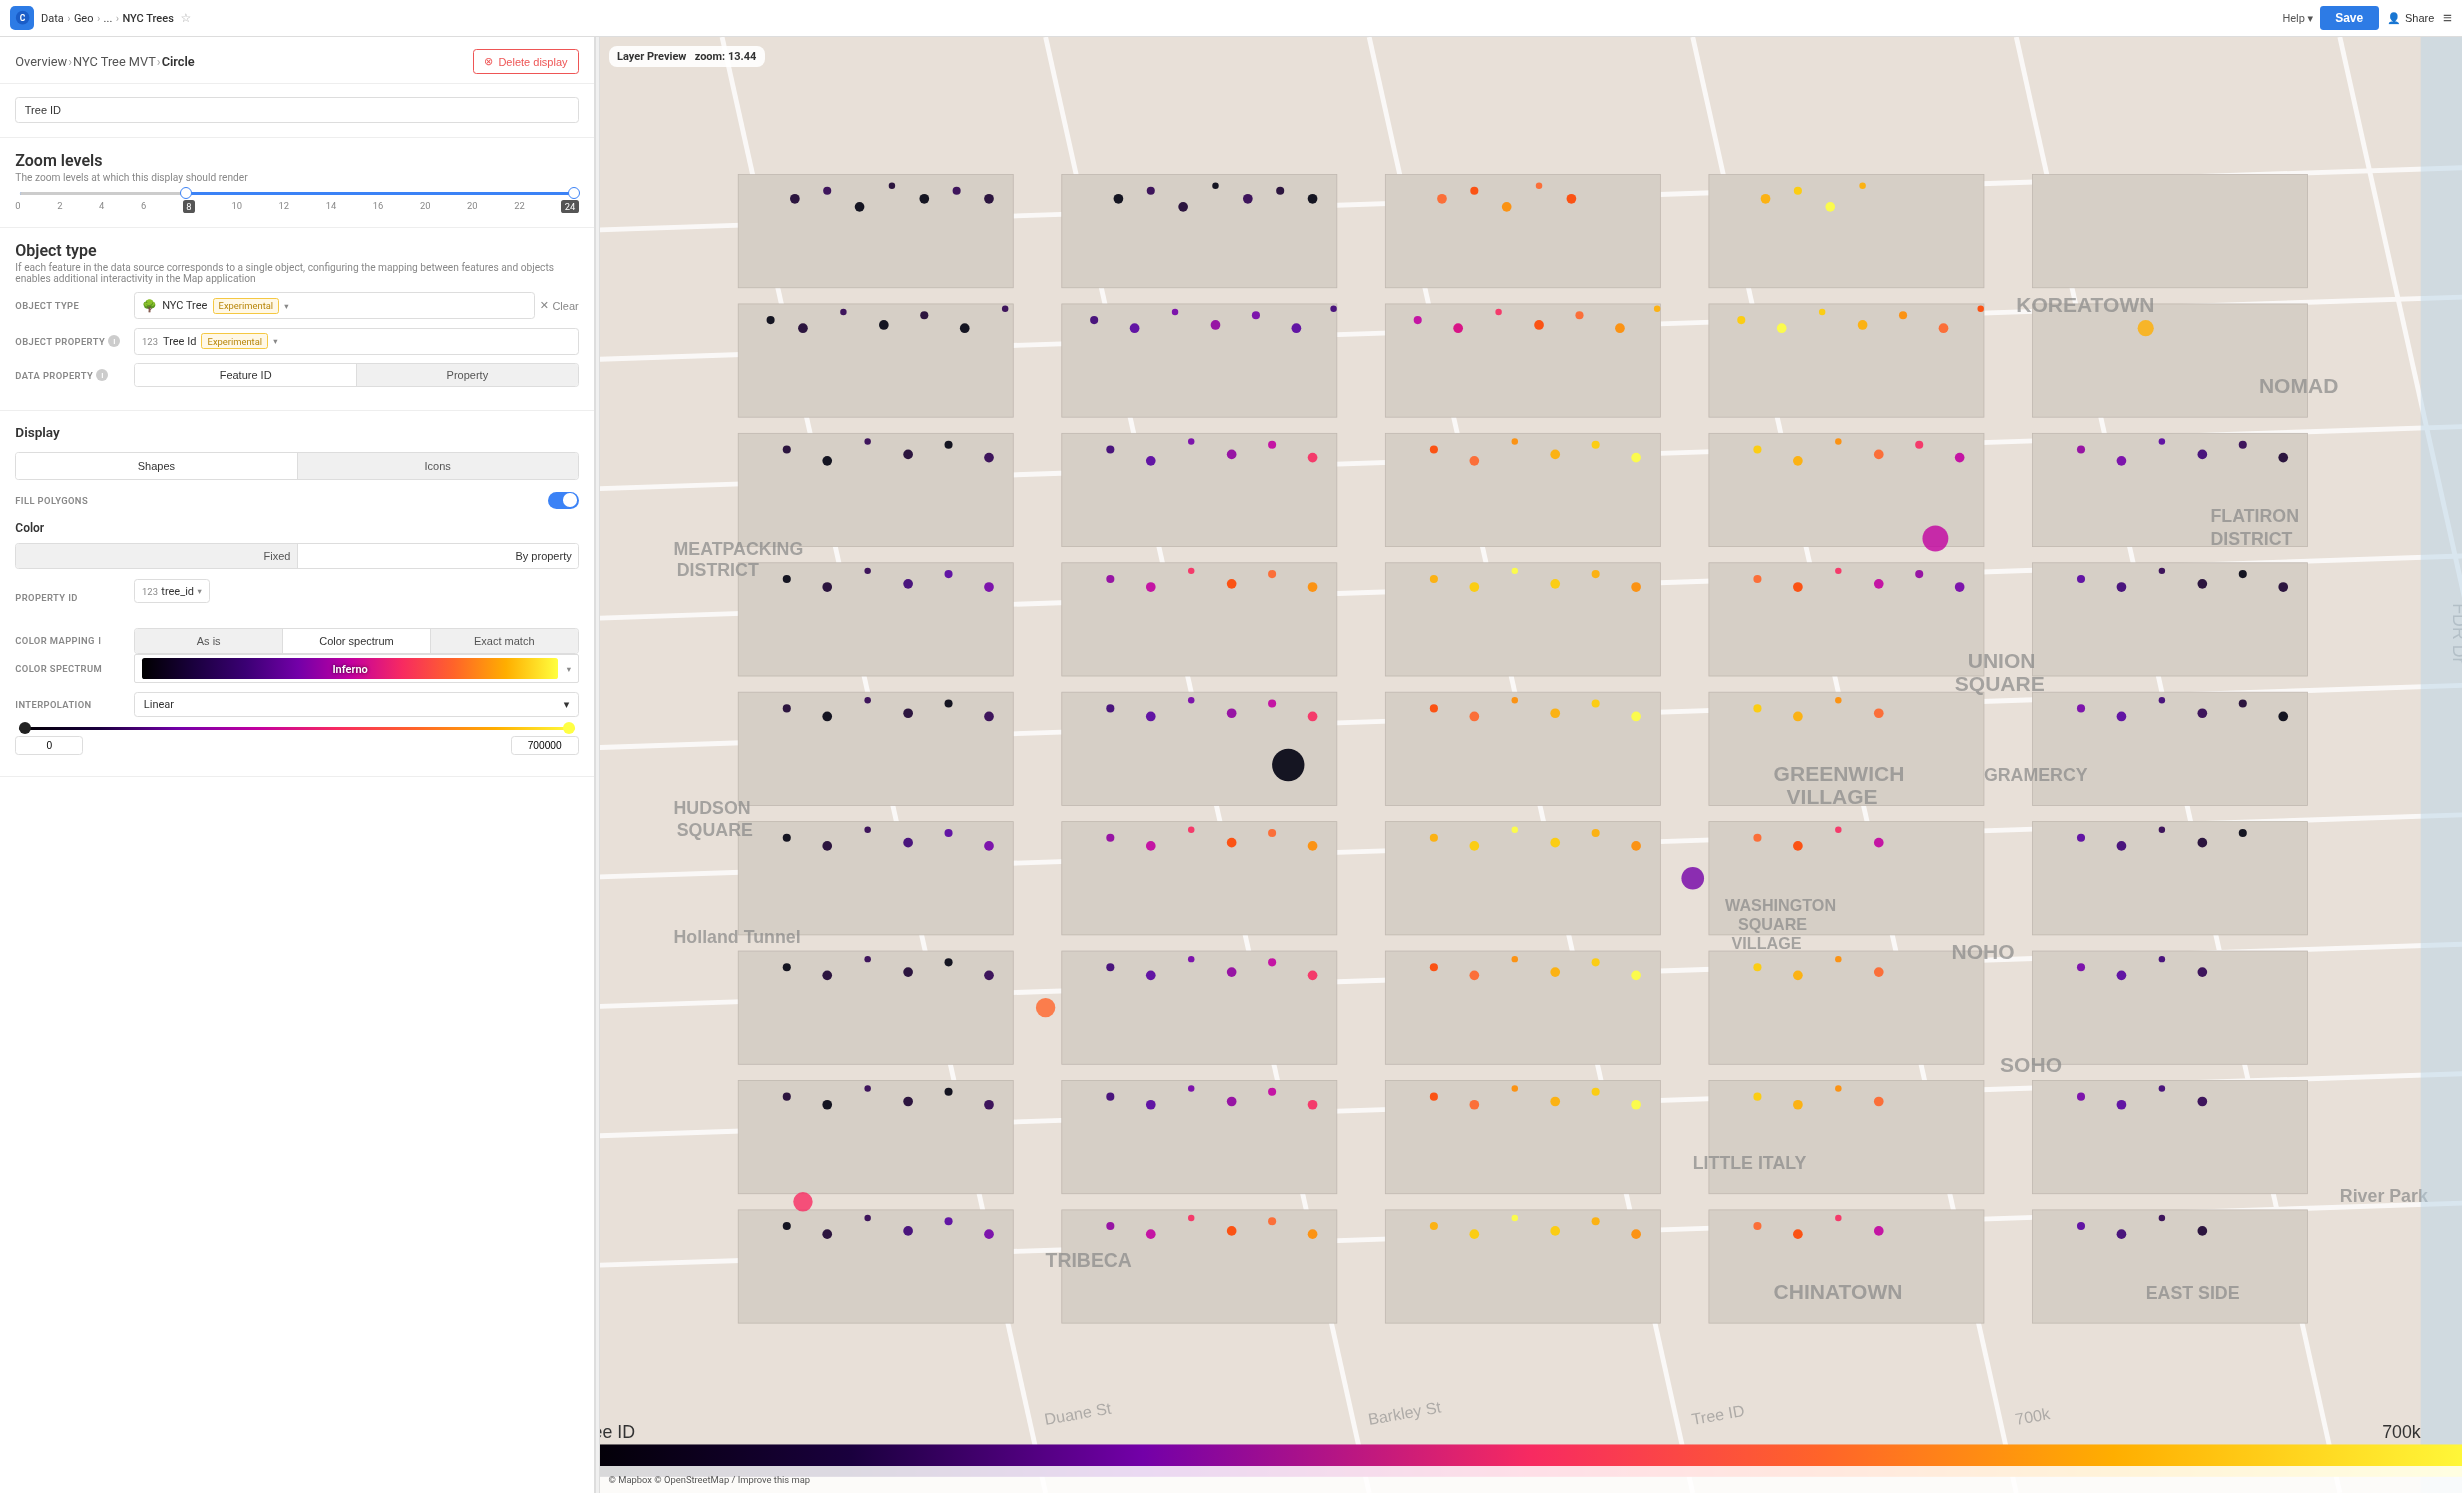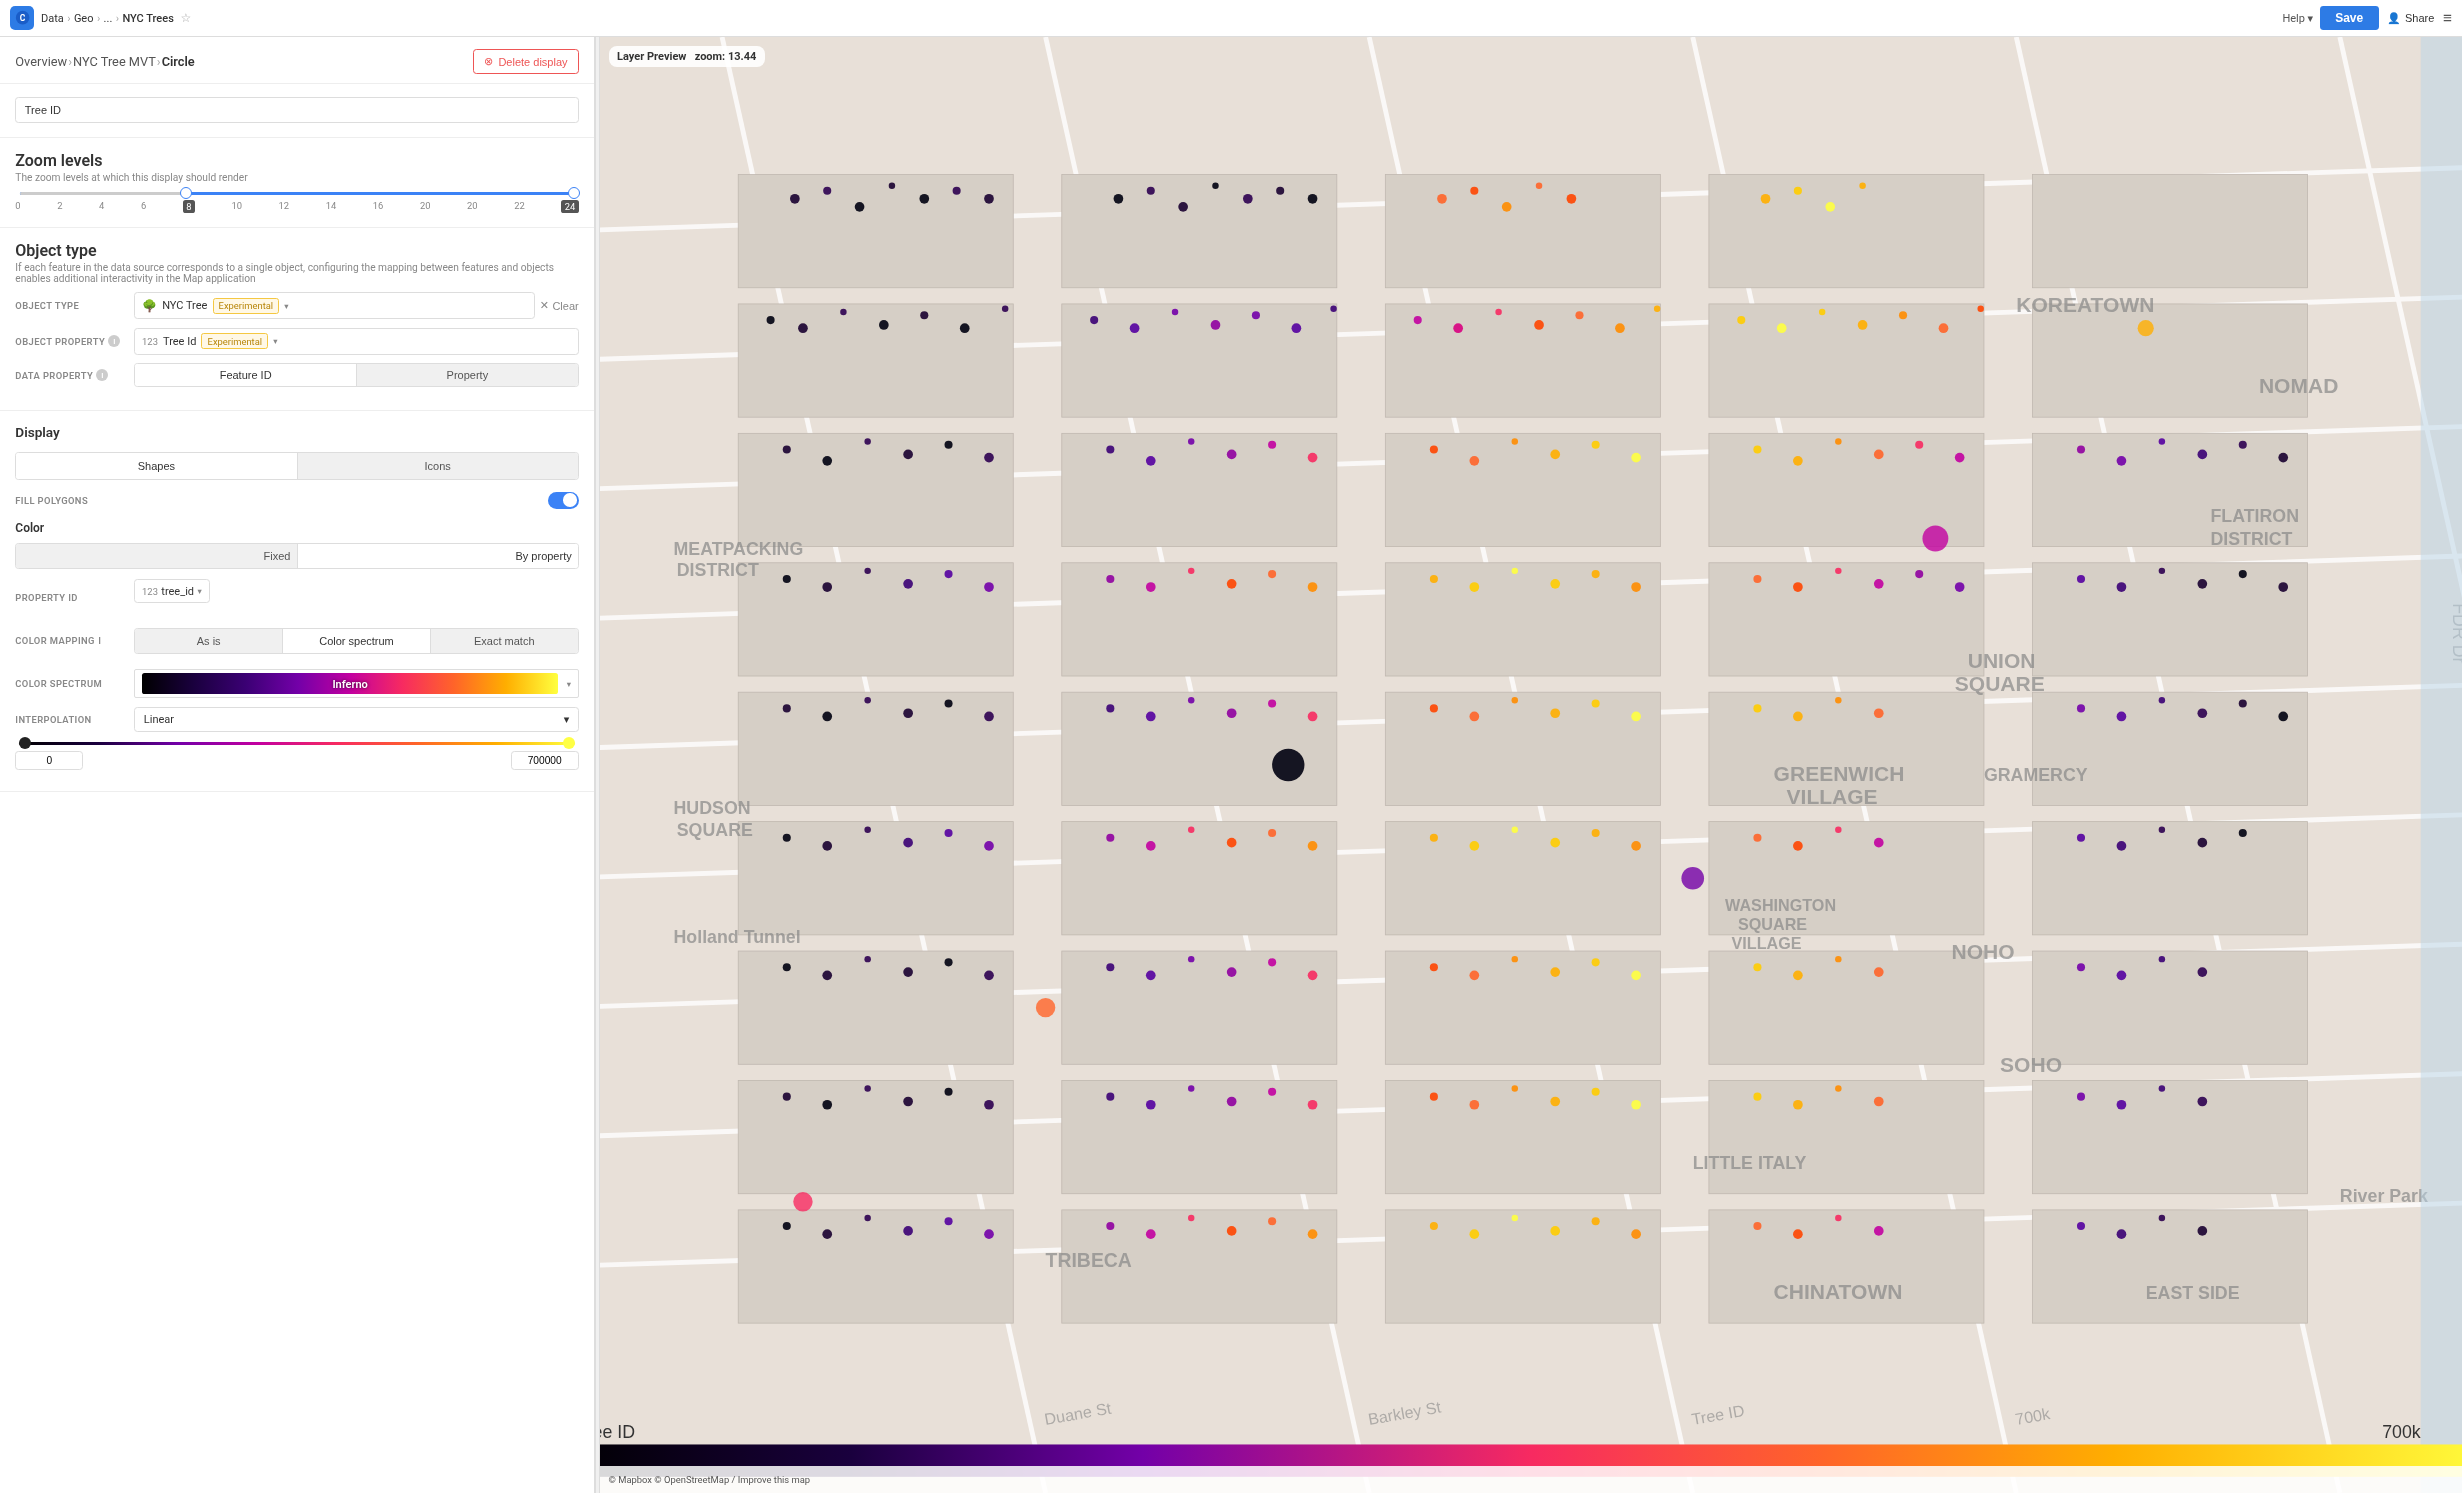--- a/index.html
+++ b/index.html
@@ -95,21 +95,21 @@
     .color-toggle-btn.active { background: #fff; color: #333; font-weight: 500; }
     .color-toggle-btn + .color-toggle-btn { border-left: 0.9px solid #ddd; }
 
     
     .prop-row { display: flex; align-items: flex-end; margin-bottom: 25px; }
     .prop-label { width: 119px; font-size: 9.4px; font-weight: 600; color: #888; letter-spacing: 0.4px; text-transform: uppercase; flex-shrink: 0; }
     .prop-select { display: flex; align-items: center; gap: 3.4px; border: 0.9px solid #ddd; border-radius: 3.4px; padding: 4.3px 6.8px; font-size: 11px; background: #fff; cursor: pointer; }
     .prop-select .arr { font-size: 8.5px; color: #888; }
 
     
-    .cm-row { display: flex; align-items: center; margin-bottom: 15px; }
+    .cm-row { display: flex; align-items: center; margin-bottom: 0; }
     .cm-label { width: 119px; font-size: 9.4px; font-weight: 600; color: #888; letter-spacing: 0.4px; text-transform: uppercase; display: flex; align-items: center; gap: 3.4px; flex-shrink: 0; }
     .cm-btns { display: flex; border: 0.9px solid #ddd; border-radius: 3.4px; overflow: hidden; flex: 1; }
     .cm-btn { flex: 1; padding: 6px 5.1px; font-size: 11px; background: #f0f0f0; border: none; cursor: pointer; color: #555; text-align: center; }
     .cm-btn.active { background: #fff; color: #333; font-weight: 500; }
     .cm-btn + .cm-btn { border-left: 0.9px solid #ddd; }
 
     
     .cs-row { display: flex; align-items: center; margin-bottom: 8.5px; }
     .cs-label { width: 119px; font-size: 9.4px; font-weight: 600; color: #888; letter-spacing: 0.4px; text-transform: uppercase; flex-shrink: 0; }
     .cs-select { display: flex; align-items: center; gap: 5.1px; border: 0.9px solid #ddd; border-radius: 2px; padding: 3.4px 6.8px; flex: 1; cursor: pointer; background: #fff; overflow: hidden; }

